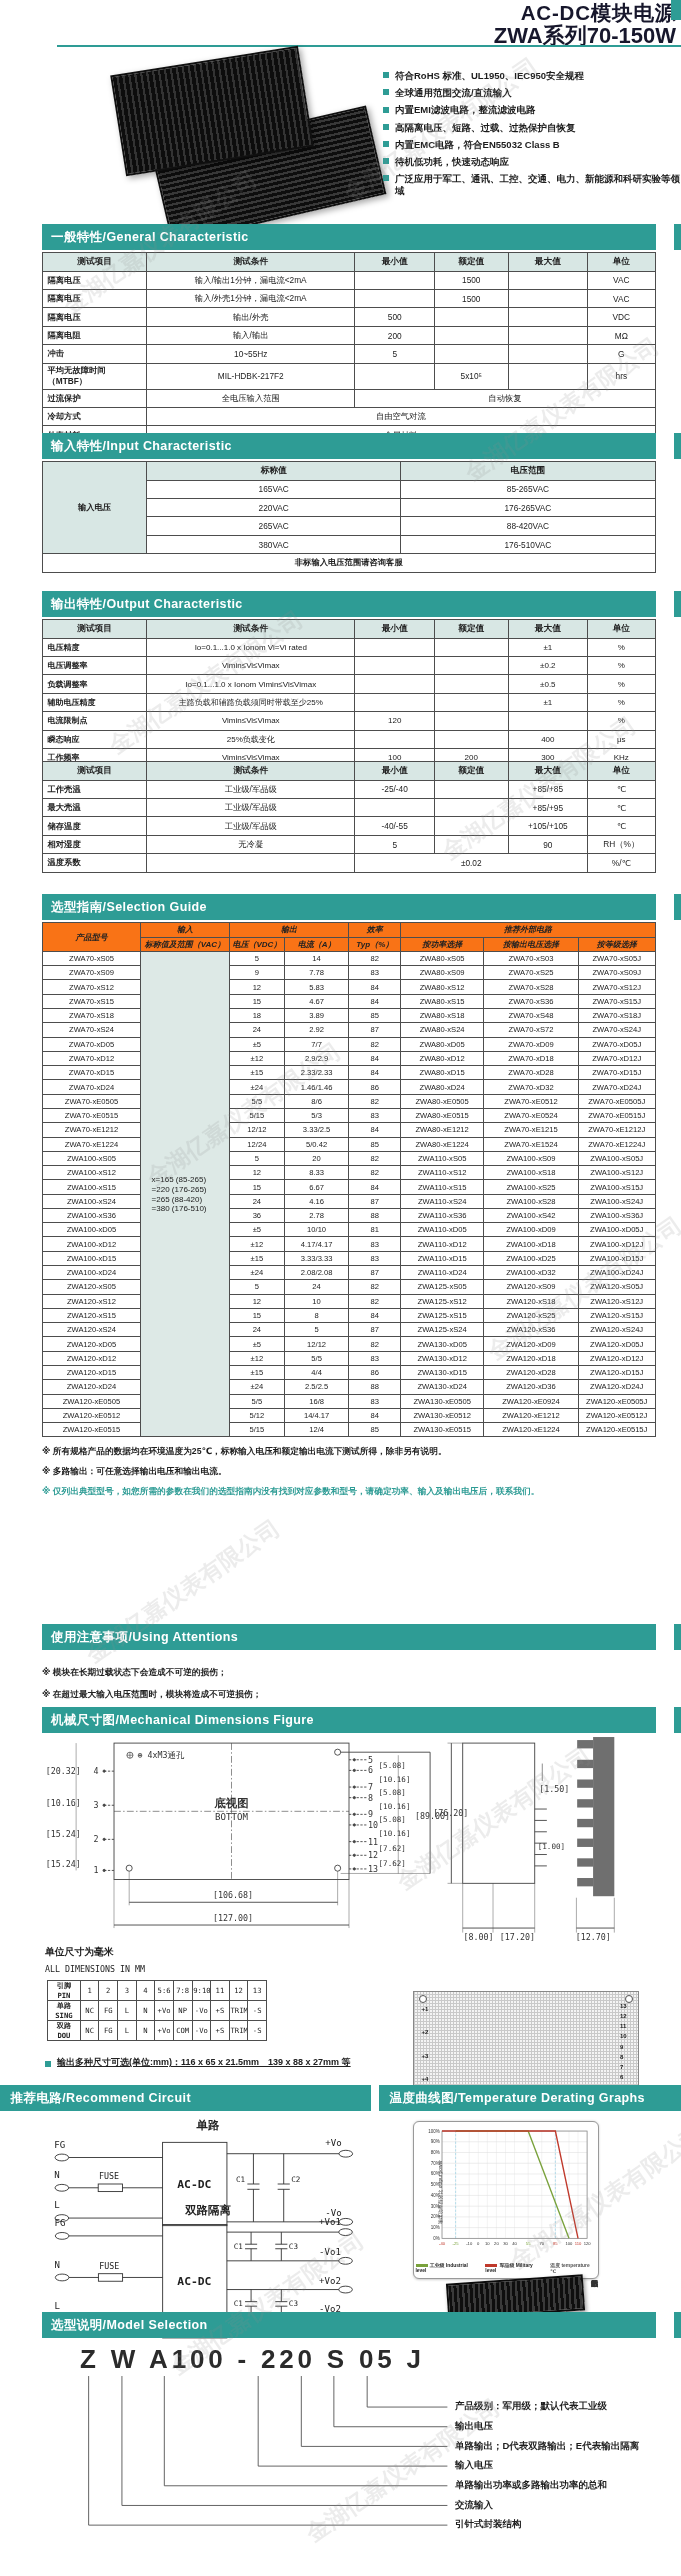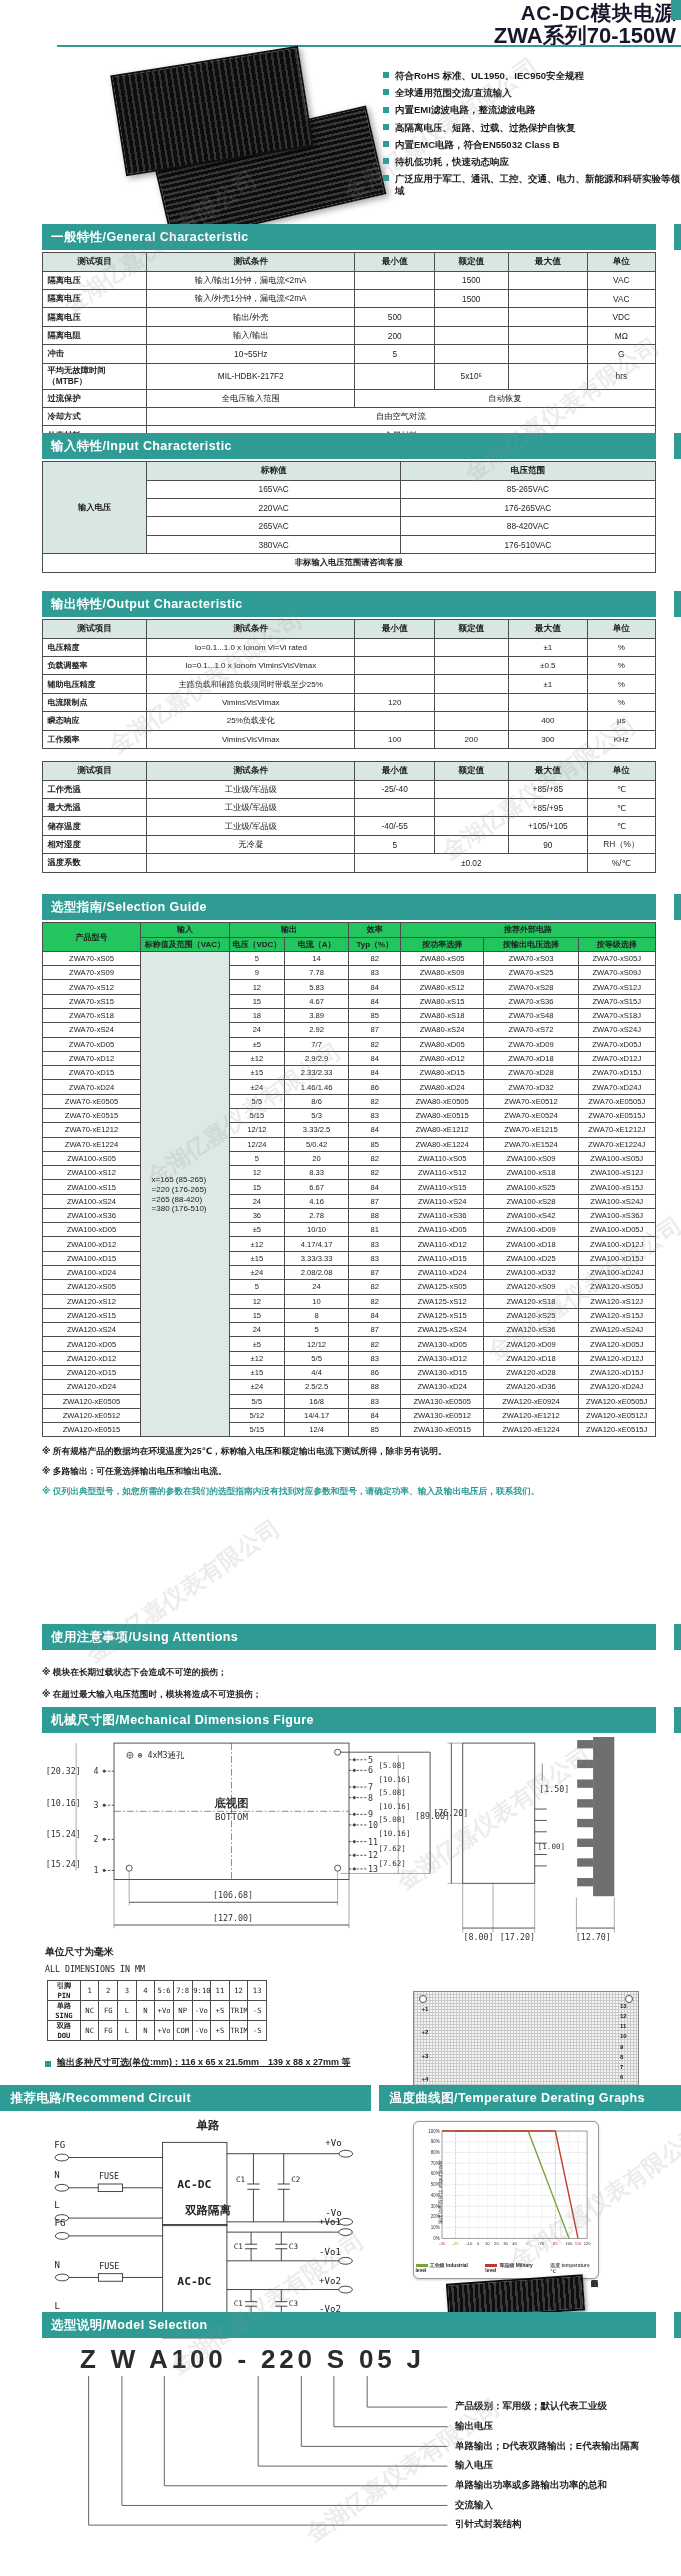--- a/index.html
+++ b/index.html
@@ -30,21 +30,21 @@
   .band::after{content:"";position:absolute;right:-26.5px;top:0;bottom:0;width:8.3px;background:#2e9c95;}
   table.spec{width:100%;border-collapse:collapse;table-layout:fixed;font-size:8.3px;margin-top:2.3px;}
   .spec th,.spec td{border:0.8px solid #4d4d4d;padding:1.5px 4.5px;text-align:center;height:14.4px;overflow:hidden;}
   .spec th{background:#d8e7e4;font-weight:bold;font-size:8.7px;}
   .spec td.rowlbl{text-align:left;font-weight:bold;}
   .spec td.lbl{background:#d8e7e4;font-weight:bold;}
   .spec td.b{font-weight:bold;}
   
   table.sel{width:100%;border-collapse:collapse;table-layout:fixed;font-size:7.6px;margin-top:2.3px;}
   .sel th,.sel td{border:0.8px solid #4d4d4d;padding:0.8px 1.5px;text-align:center;height:11.7px;overflow:hidden;}
-  .sel th{background:#22c55e;font-weight:bold;font-size:8px;}
+  .sel th{background:#f97316;font-weight:bold;font-size:8px;font-style:italic;}
   .sel td.sel-input-cell{background:#dde9e6;vertical-align:middle;font-size:8px;text-align:left;padding-left:10.6px;}
   .sel td.sel-input-cell div{margin:0.8px 0;}
   .note{font-size:8.7px;font-weight:bold;color:#1e1e1e;margin-top:8.3px;}
   .note.teal{color:#2e9c95;}
   .attn{font-size:8.7px;font-weight:bold;margin-top:10.6px;}
   
   .mech-svg{position:absolute;left:42px;top:1737px;width:614px;height:207px;}
   .mech-svg text{font-family:"DejaVu Sans Mono","Liberation Mono",monospace;fill:#333;}
   .unit-note-cn{position:absolute;left:45px;top:1946px;font-size:9.8px;font-weight:bold;}
   .unit-note-en{position:absolute;left:45px;top:1964px;font-size:8.3px;font-family:"DejaVu Sans Mono",monospace;}
@@ -272,20 +272,28 @@
             <th>额定值</th>
             <th>最大值</th>
             <th>单位</th>
           </tr>
           <tr>
             <td class="rowlbl">电压精度</td>
             <td>Io=0.1...1.0 x Ionom Vi=Vi rated</td>
             <td></td>
             <td></td>
             <td>±1</td>
+            <td>%</td>
+          </tr>
+          <tr>
+            <td class="rowlbl">电压调整率</td>
+            <td>Vimin≤Vi≤Vimax</td>
+            <td></td>
+            <td></td>
+            <td>±0.2</td>
             <td>%</td>
           </tr>
           <tr>
             <td class="rowlbl">负载调整率</td>
             <td>Io=0.1...1.0 x Ionom Vimin≤Vi≤Vimax</td>
             <td></td>
             <td></td>
             <td>±0.5</td>
             <td>%</td>
           </tr>

